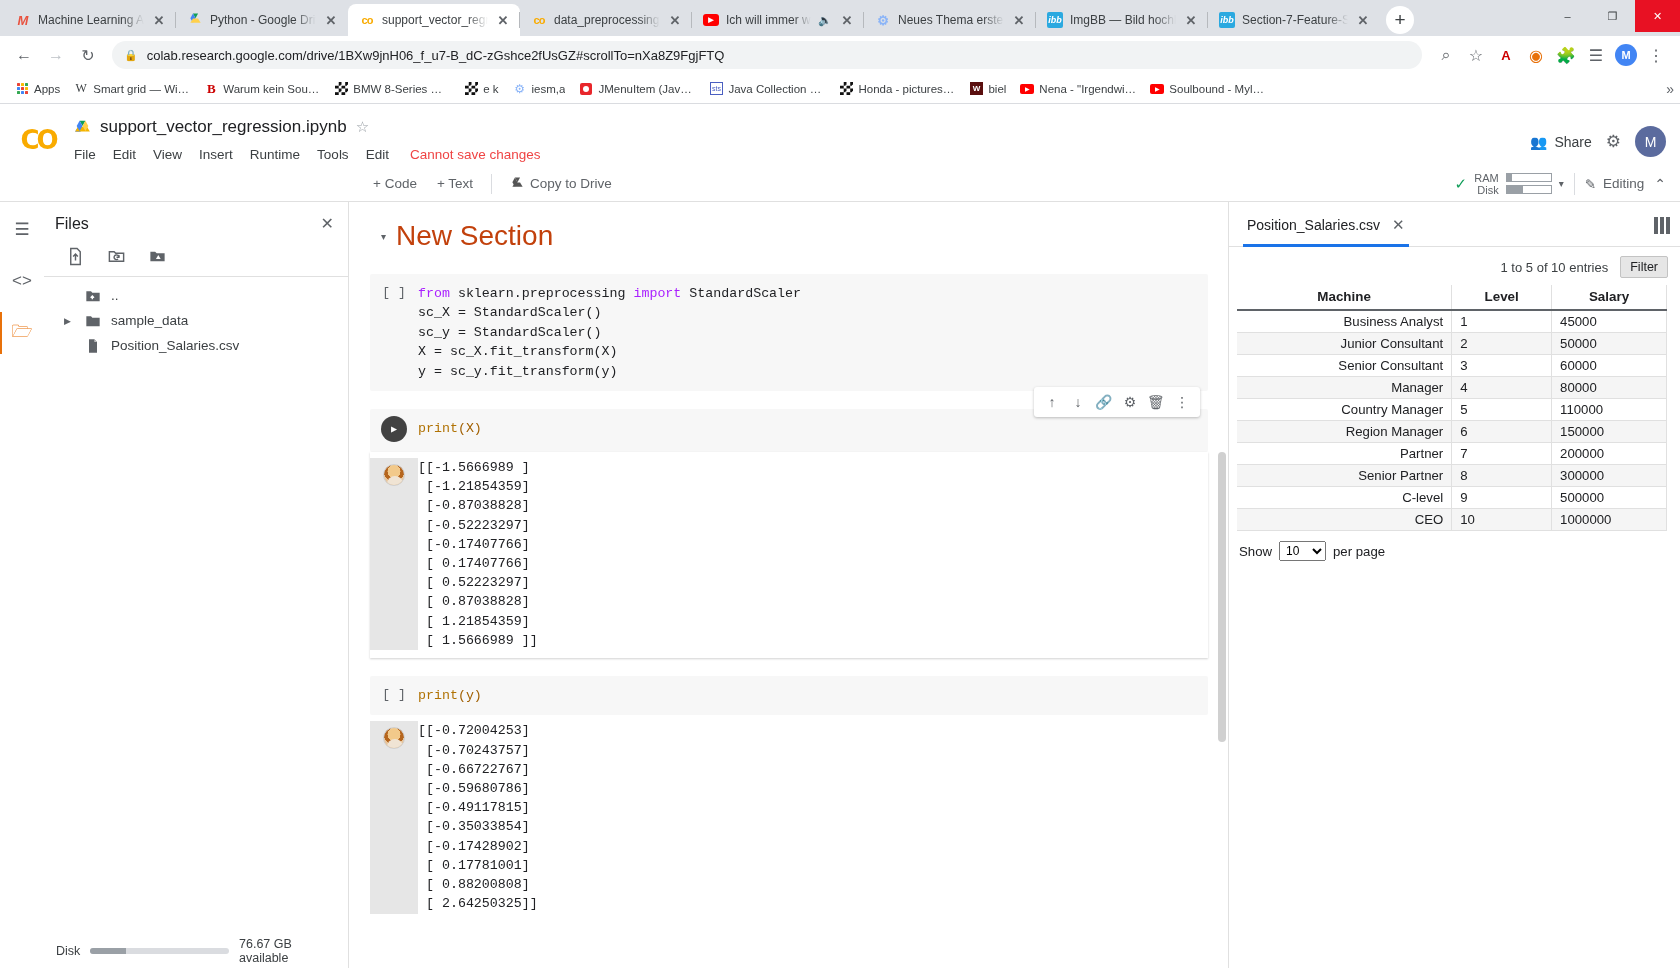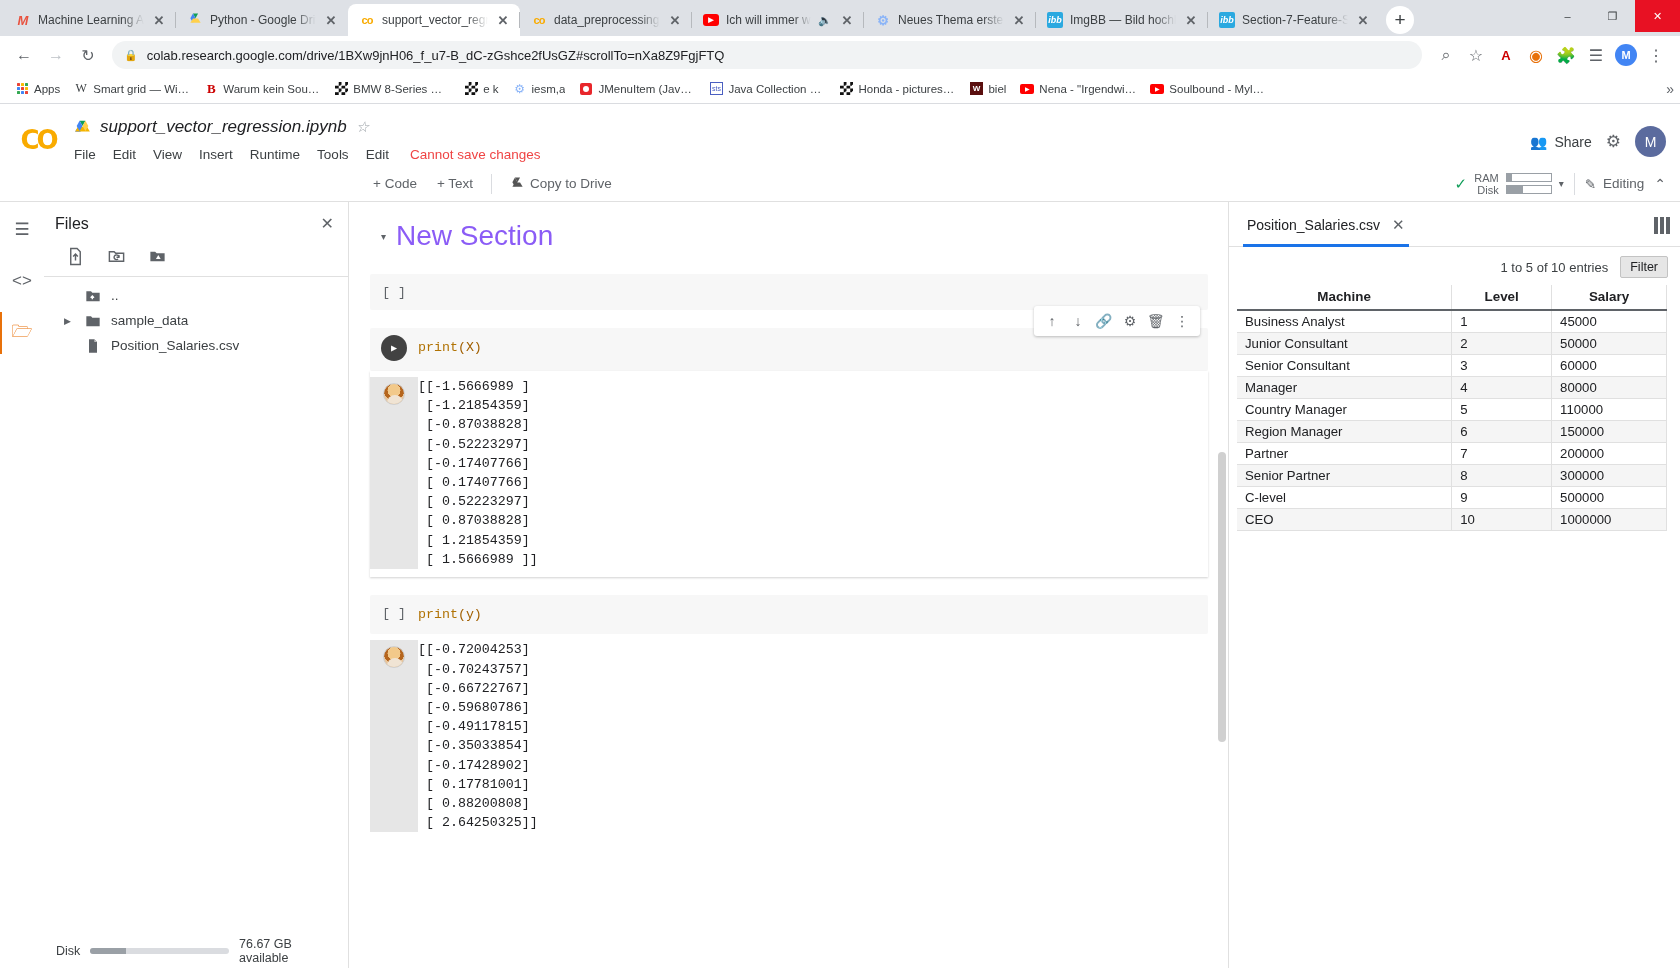--- a/index.html
+++ b/index.html
@@ -198,21 +198,21 @@
     padding: 8px 14px 0 14px;
     flex: 0 0 62px;
   }
   .co-logo {
     width: 48px; height: 40px; margin-top: 8px;
     display:flex;align-items:center;justify-content:center;
     color: #f9ab00; font-weight: 700; font-size: 26px; letter-spacing: -3px;
     font-family: "DejaVu Sans", sans-serif;
   }
   .co-titleblock { margin-left: 12px; flex: 1 1 auto; }
-  .co-filerow { display:flex; align-items:center; gap: 9px; height: 30px; font-style: italic;}
+  .co-filerow { display:flex; align-items:center; gap: 9px; height: 30px;}
   .co-driveicon svg { width: 17px; height: 17px; display:block;}
   .co-filename { font-size: 17px; color: #202124; }
   .co-star { color: #9aa0a6; font-size: 15px; }
   .co-menurow { display: flex; align-items:center; gap: 17px; height: 24px; font-size: 13.5px; color: #3c4043; }
   .co-menurow .savenote { color: #ef4444; margin-left: 4px; }
   .co-headright { display:flex; align-items:center; gap: 14px; margin-top: 14px;}
   .share-btn { display:flex;align-items:center;gap:7px; font-size:14px;color:#3c4043;}
   .share-btn .ic { font-size: 14px; }
   .gear-ic { color: #5f6368; font-size: 17px;}
   .acct-avatar {
@@ -298,21 +298,21 @@
     position: relative;
     overflow: hidden;
     background: #fff;
   }
   .nb-scroll { padding: 18px 0 0 0; position: relative; }
   .section-hd {
     display:flex;align-items:center; gap: 10px;
     padding-left: 32px; margin-bottom: 22px;
   }
   .section-hd .tri { font-size: 10px; color: #5f6368; }
-  .section-hd .h1 { font-size: 28px; color: #8b5cf6; font-weight: 400; }
+  .section-hd .h1 { font-size: 28px; color: #c2410c; font-weight: 400; }
 
   .cell { margin: 0 20px 0 21px; position: relative; }
   .cell-code {
     background: #f7f7f7;
     border-radius: 2px;
     display: flex;
     padding: 10px 0 10px 0;
     position: relative;
   }
   .cell-gutter {
@@ -439,21 +439,21 @@
     text-align: center;
     font-size: 13.4px;
   }
   table.dtab td {
     border-bottom: 1px solid #e0e0e0;
     border-right: 1px solid #e0e0e0;
     padding: 3px 8px;
     height: 21px;
   }
   table.dtab tbody tr:nth-child(even) { background: #f5f5f5; }
-  table.dtab td.c-pos { width: 215px; }
+  table.dtab td.c-pos { width: 215px; text-align: right; }
   table.dtab td.c-lvl { width: 100px; }
   table.dtab td.c-sal { width: 115px; }
   .dp-foot {
     display:flex;align-items:center;gap:7px;
     padding: 10px 0 0 10px;
     font-size: 13.2px; color: #202124;
   }
   .dp-select {
     font-size: 12px;
     font-family: "Liberation Sans", sans-serif;
@@ -808,20 +808,25 @@
       <div class="notebook">
         <div class="nb-scroll">
           <div class="section-hd">
             <span class="tri">▾</span>
             <span class="h1">New Section</span>
           </div>
           <div id="cells-container">
               <div class="cell" style="margin-bottom: 18px;">
                 <div class="cell-code">
                   <div class="cell-gutter">[ ]</div>
+                  <div class="code"><span class="kw">from</span> sklearn.preprocessing <span class="kw">import</span> StandardScaler
+sc_X = StandardScaler()
+sc_y = StandardScaler()
+X = sc_X.fit_transform(X)
+y = sc_y.fit_transform(y)</div>
                 </div>
               </div>
               <div class="cell" style="margin-bottom: 18px;">
                 <div class="cell-toolbar">
                   <span class="ct">↑</span>
                   <span class="ct">↓</span>
                   <span class="ct">🔗</span>
                   <span class="ct">⚙</span>
                   <span class="ct">🗑</span>
                   <span class="ct">⋮</span>
@@ -944,17 +949,22 @@
                 <td class="c-lvl">9</td>
                 <td class="c-sal">500000</td>
               </tr>
               <tr>
                 <td class="c-pos">CEO</td>
                 <td class="c-lvl">10</td>
                 <td class="c-sal">1000000</td>
               </tr>
             </tbody>
         </table>
+        <div class="dp-foot">
+          <span>Show</span>
+          <select class="dp-select" id="perpage"><option value="10">10</option><option value="25">25</option><option value="50">50</option><option value="100">100</option></select>
+          <span>per page</span>
+        </div>
       </div>
 
     </div>
   </div>
 </div>
 
 </body></html>

